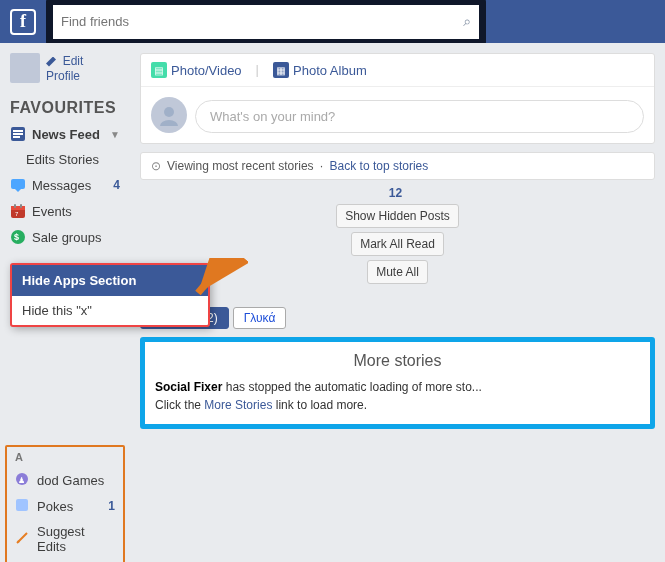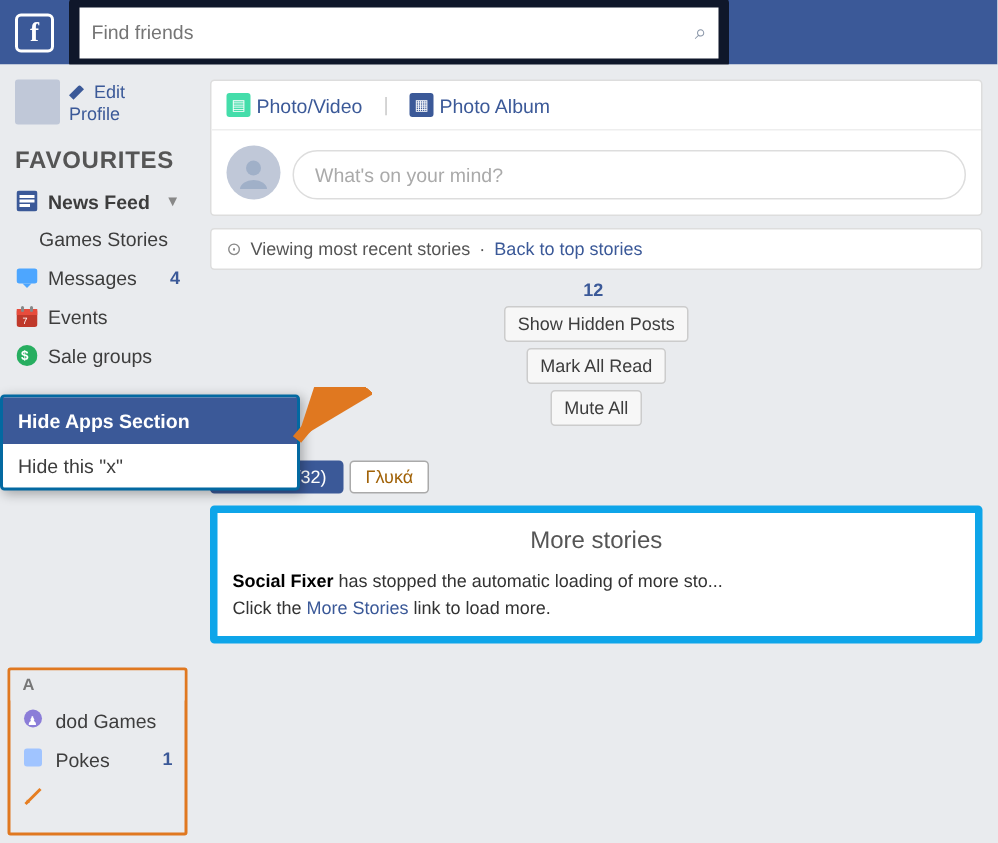--- a/index.html
+++ b/index.html
@@ -106,25 +106,25 @@
       width: 16px; height: 16px; flex-shrink: 0;
       display: flex; align-items: center; justify-content: center;
     }
     .sidebar-item .dropdown-arrow {
       margin-left: auto; color: #888; font-size: 10px;
     }
 
     
     .dropdown-popup {
       position: absolute;
-      left: 0;
+      left: 10px;
       top: 220px;
       width: 200px;
       background: white;
-      border: 2px solid #0369a1;
+      border: 2px solid #ef4444;
       border-radius: 3px;
       z-index: 100;
       box-shadow: 2px 2px 8px rgba(0,0,0,0.3);
     }
     .dropdown-popup-header {
       background: #3b5998;
       color: white;
       padding: 8px 10px;
       font-size: 13px;
       font-weight: bold;
@@ -242,21 +242,21 @@
     .feed-tabs {
       display: flex; gap: 4px; margin-bottom: 8px; margin-top: 23px;
     }
     .feed-tab {
       border: 1px solid #aaa;
       border-radius: 3px;
       padding: 3px 10px;
       font-size: 12px;
       cursor: pointer;
       background: white;
-      color: #a16207;
+      color: #1d4ed8;
     }
     .feed-tab.active { background: #3b5998; color: white; border-color: #3b5998; }
 
     .more-stories {
       background: white;
       border: 5px solid #0ea5e9;
       border-radius: 3px;
       padding: 10px;
     }
     .more-stories-title {
@@ -319,21 +319,21 @@
             <rect x="2" y="3" width="10" height="2" fill="white"></rect>
             <rect x="2" y="6" width="10" height="2" fill="white"></rect>
             <rect x="2" y="9" width="7" height="2" fill="white"></rect>
           </svg>
       </div>
       <span>News Feed</span>
       <span class="dropdown-arrow">▼</span>
     </div>
 
     <div class="sidebar-item" style="padding-left:26px;">
-      <span>Games Stories</span>
+      <span>Edits Stories</span>
     </div>
 
     <div class="sidebar-item">
       <div class="item-icon">
         <svg width="14" height="14" viewBox="0 0 14 14">
             <rect x="0" y="1" width="14" height="10" rx="2" fill="#4da6ff"></rect>
             <polygon points="4,11 7,14 10,11" fill="#4da6ff"></polygon>
           </svg>
       </div>
       <span>Messages</span>
@@ -404,20 +404,21 @@
         <span class="badge">1</span>
       </div>
 
       <div class="apps-item">
         <div class="item-icon">
           <svg width="14" height="14" viewBox="0 0 14 14">
               <line x1="2" y1="12" x2="12" y2="2" stroke="#e67e22" stroke-width="2"></line>
               <polygon points="2,12 5,11 3,9" fill="#e67e22"></polygon>
             </svg>
         </div>
+        <span>Suggest Edits</span>
       </div>
 
       <div class="apps-item">
         
         
       </div>
 
     </div>
 
   </div>

